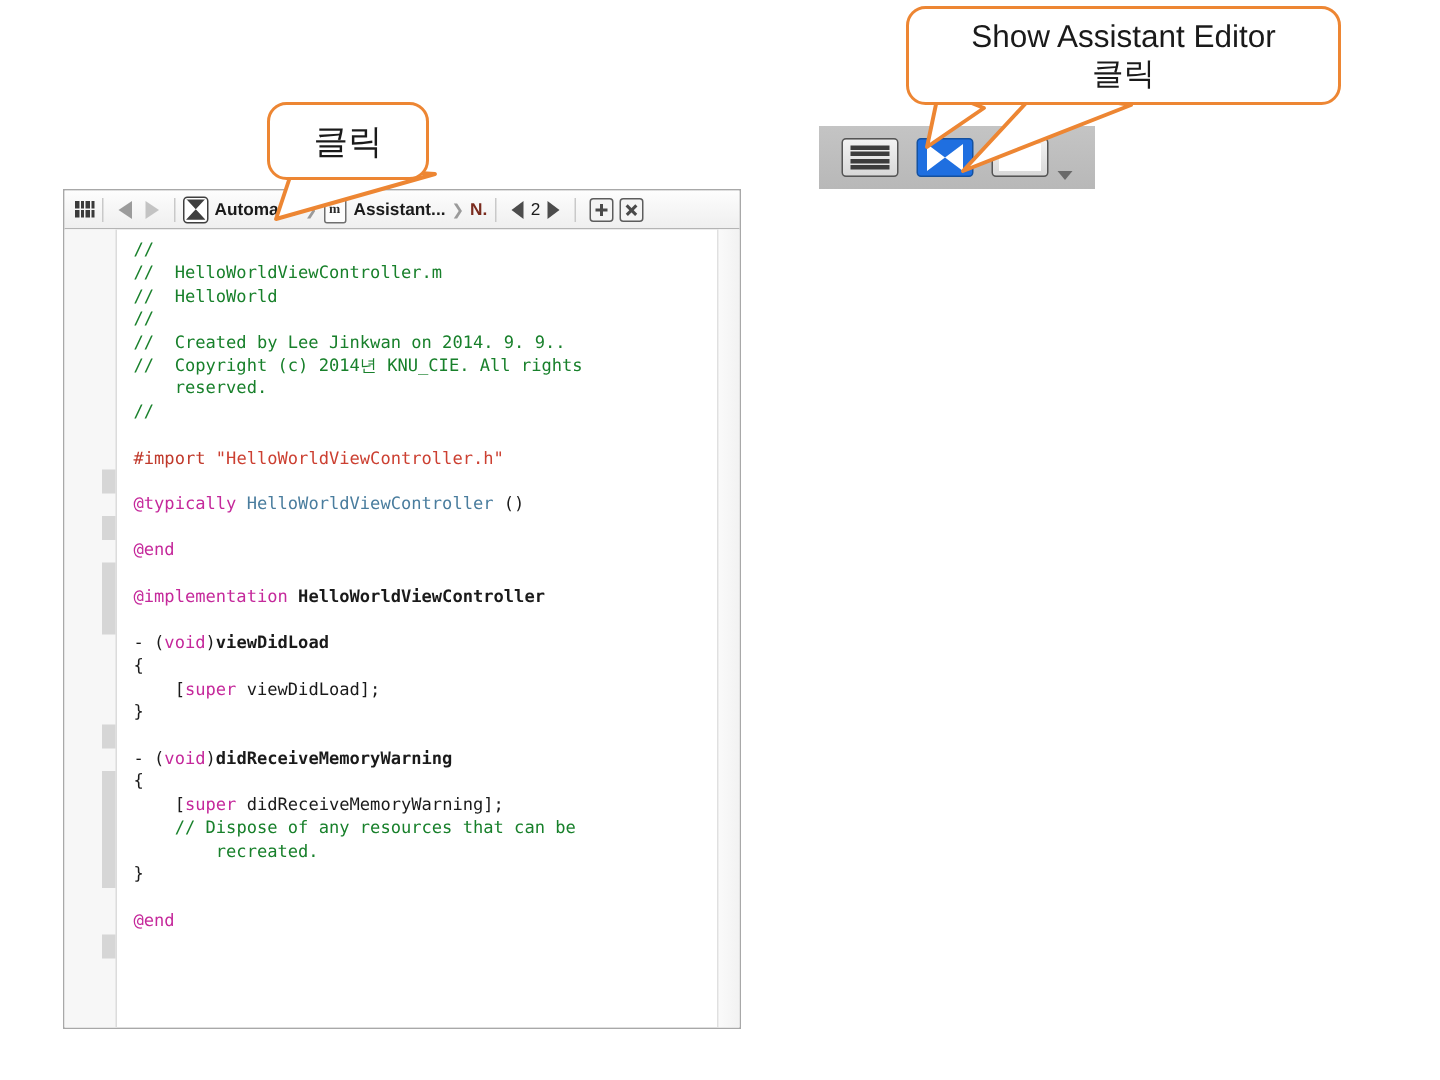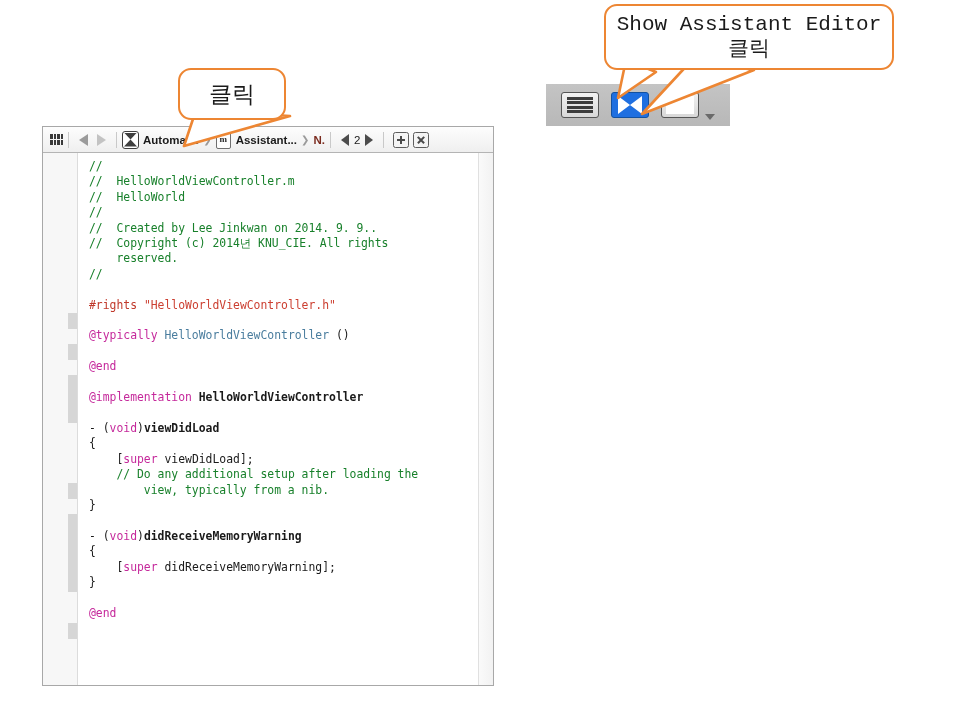--- a/index.html
+++ b/index.html
@@ -325,21 +325,20 @@
     height: 52px;
     font-size: 23px;
   }
   #callout-assistant {
     left: 604px;
     top: 4px;
     width: 290px;
     height: 66px;
     font-size: 21px;
     line-height: 25px;
-    font-family: Liberation Mono, monospace;
   }
   .callout-line2 { font-size: 21px; }
 
   svg.tail {
     position: absolute;
     overflow: visible;
     pointer-events: none;
   }
 </style>
 </head>
@@ -392,38 +391,38 @@
 
     <div id="code-text"><span class="cm">//
 //  HelloWorldViewController.m
 //  HelloWorld
 //
 //  Created by Lee Jinkwan on 2014. 9. 9..
 //  Copyright (c) 2014년 KNU_CIE. All rights
     reserved.
 //</span>
 
-<span class="pp">#rights</span> <span class="str">"HelloWorldViewController.h"</span>
+<span class="pp">#import</span> <span class="str">"HelloWorldViewController.h"</span>
 
 <span class="kw">@typically</span> <span class="ty">HelloWorldViewController</span> ()
 
 <span class="kw">@end</span>
 
 <span class="kw">@implementation</span> <span class="pl">HelloWorldViewController</span>
 
 - (<span class="kw">void</span>)<span class="pl">viewDidLoad</span>
 {
     [<span class="kw">super</span> <span class="fn">viewDidLoad</span>];
-    <span class="cm">// Do any additional setup after loading the
-        view, typically from a nib.</span>
 }
 
 - (<span class="kw">void</span>)<span class="pl">didReceiveMemoryWarning</span>
 {
     [<span class="kw">super</span> <span class="fn">didReceiveMemoryWarning</span>];
+    <span class="cm">// Dispose of any resources that can be
+        recreated.</span>
 }
 
 <span class="kw">@end</span></div>
 
     <div id="v-scrollbar"></div>
   </div>
 </div>
 
 <div id="editor-mode-group">
   <div class="seg-btn">

